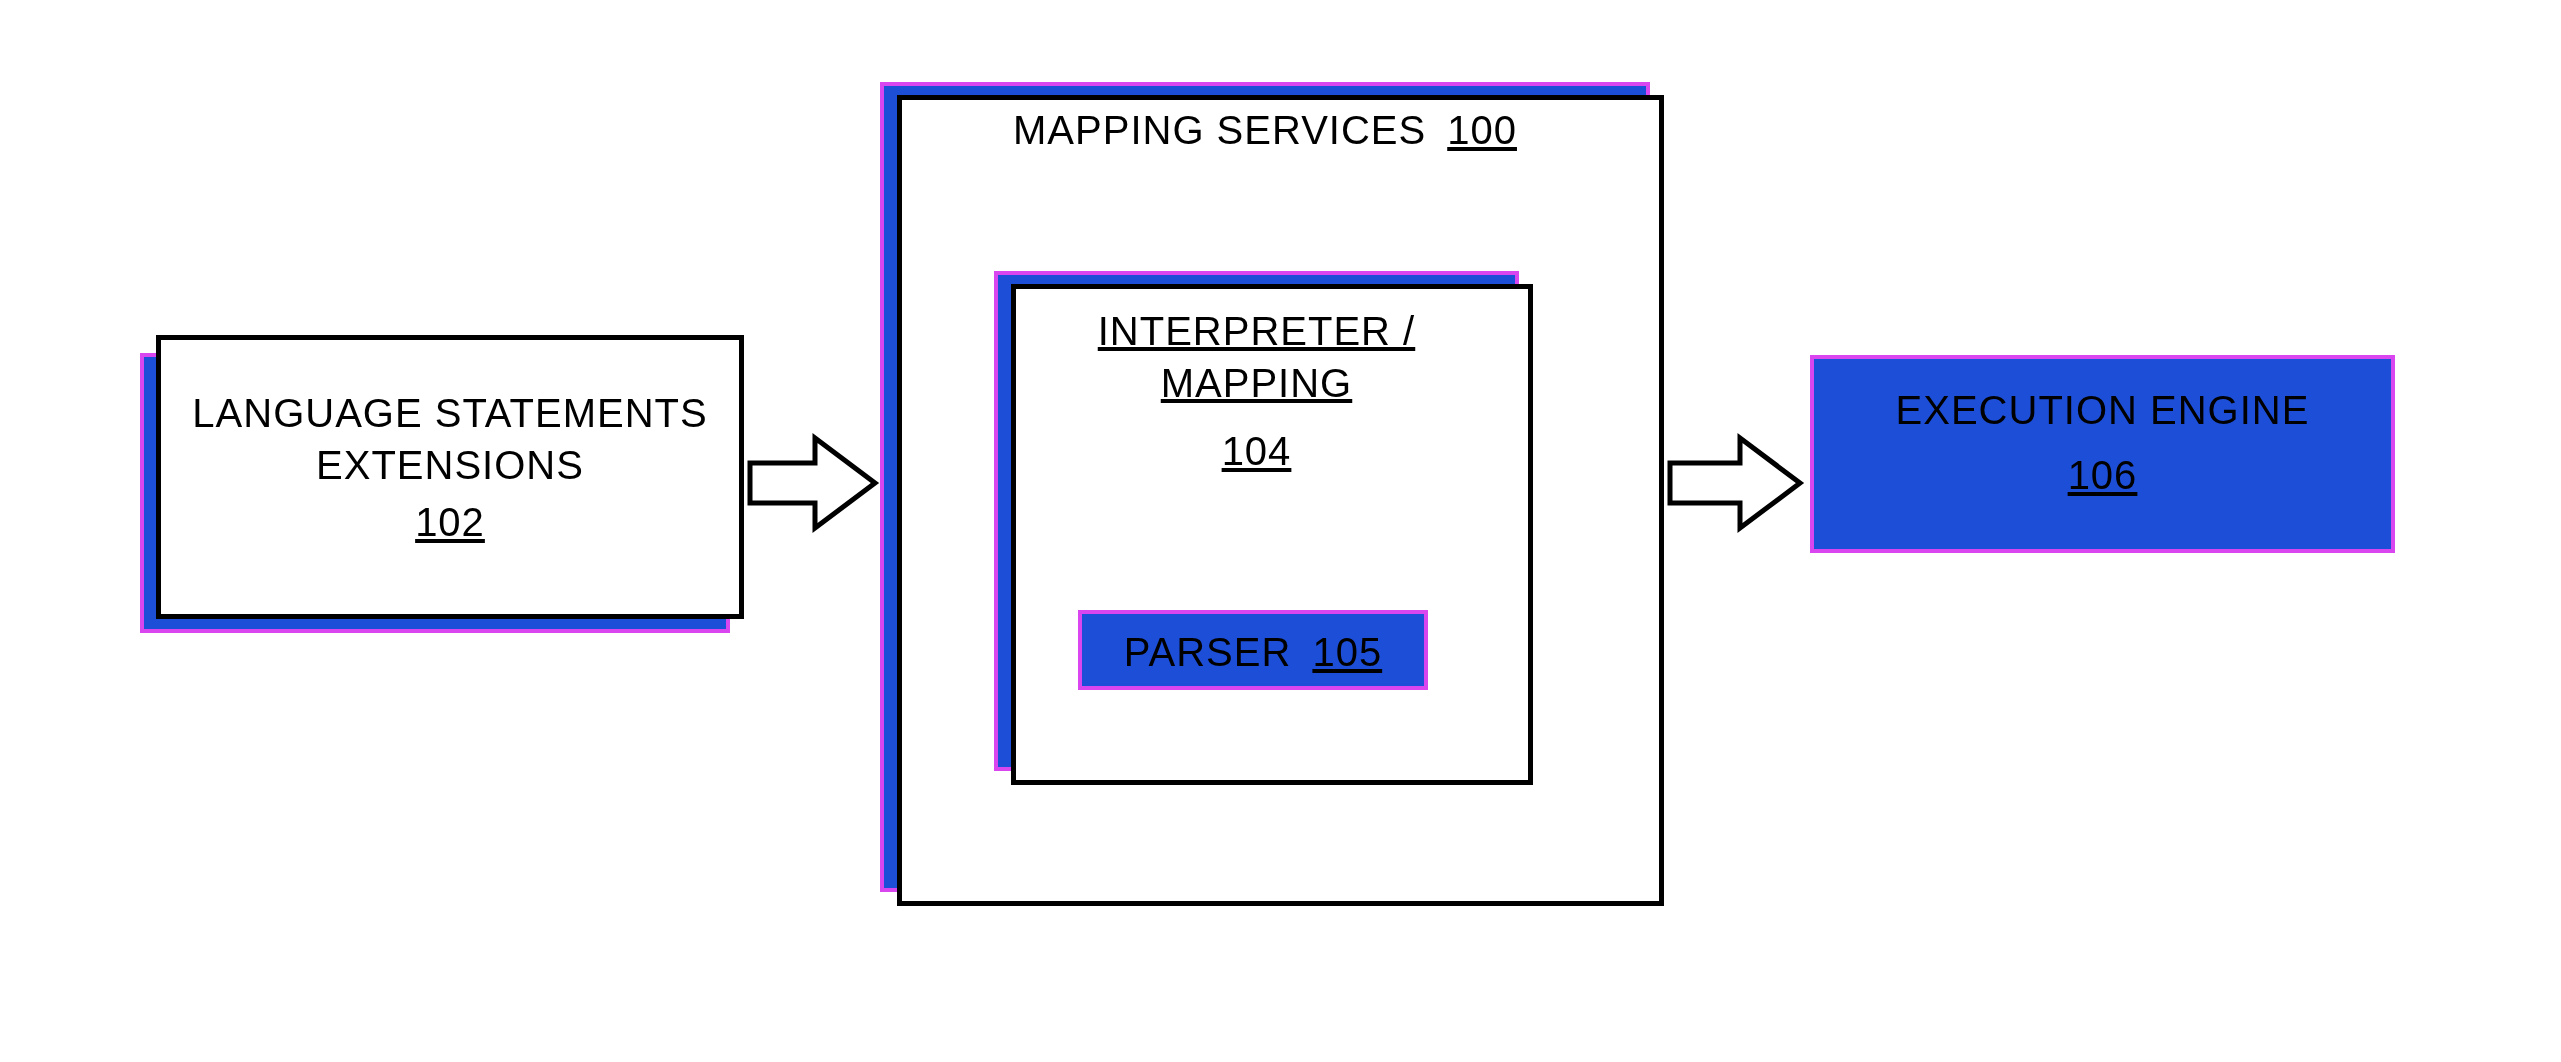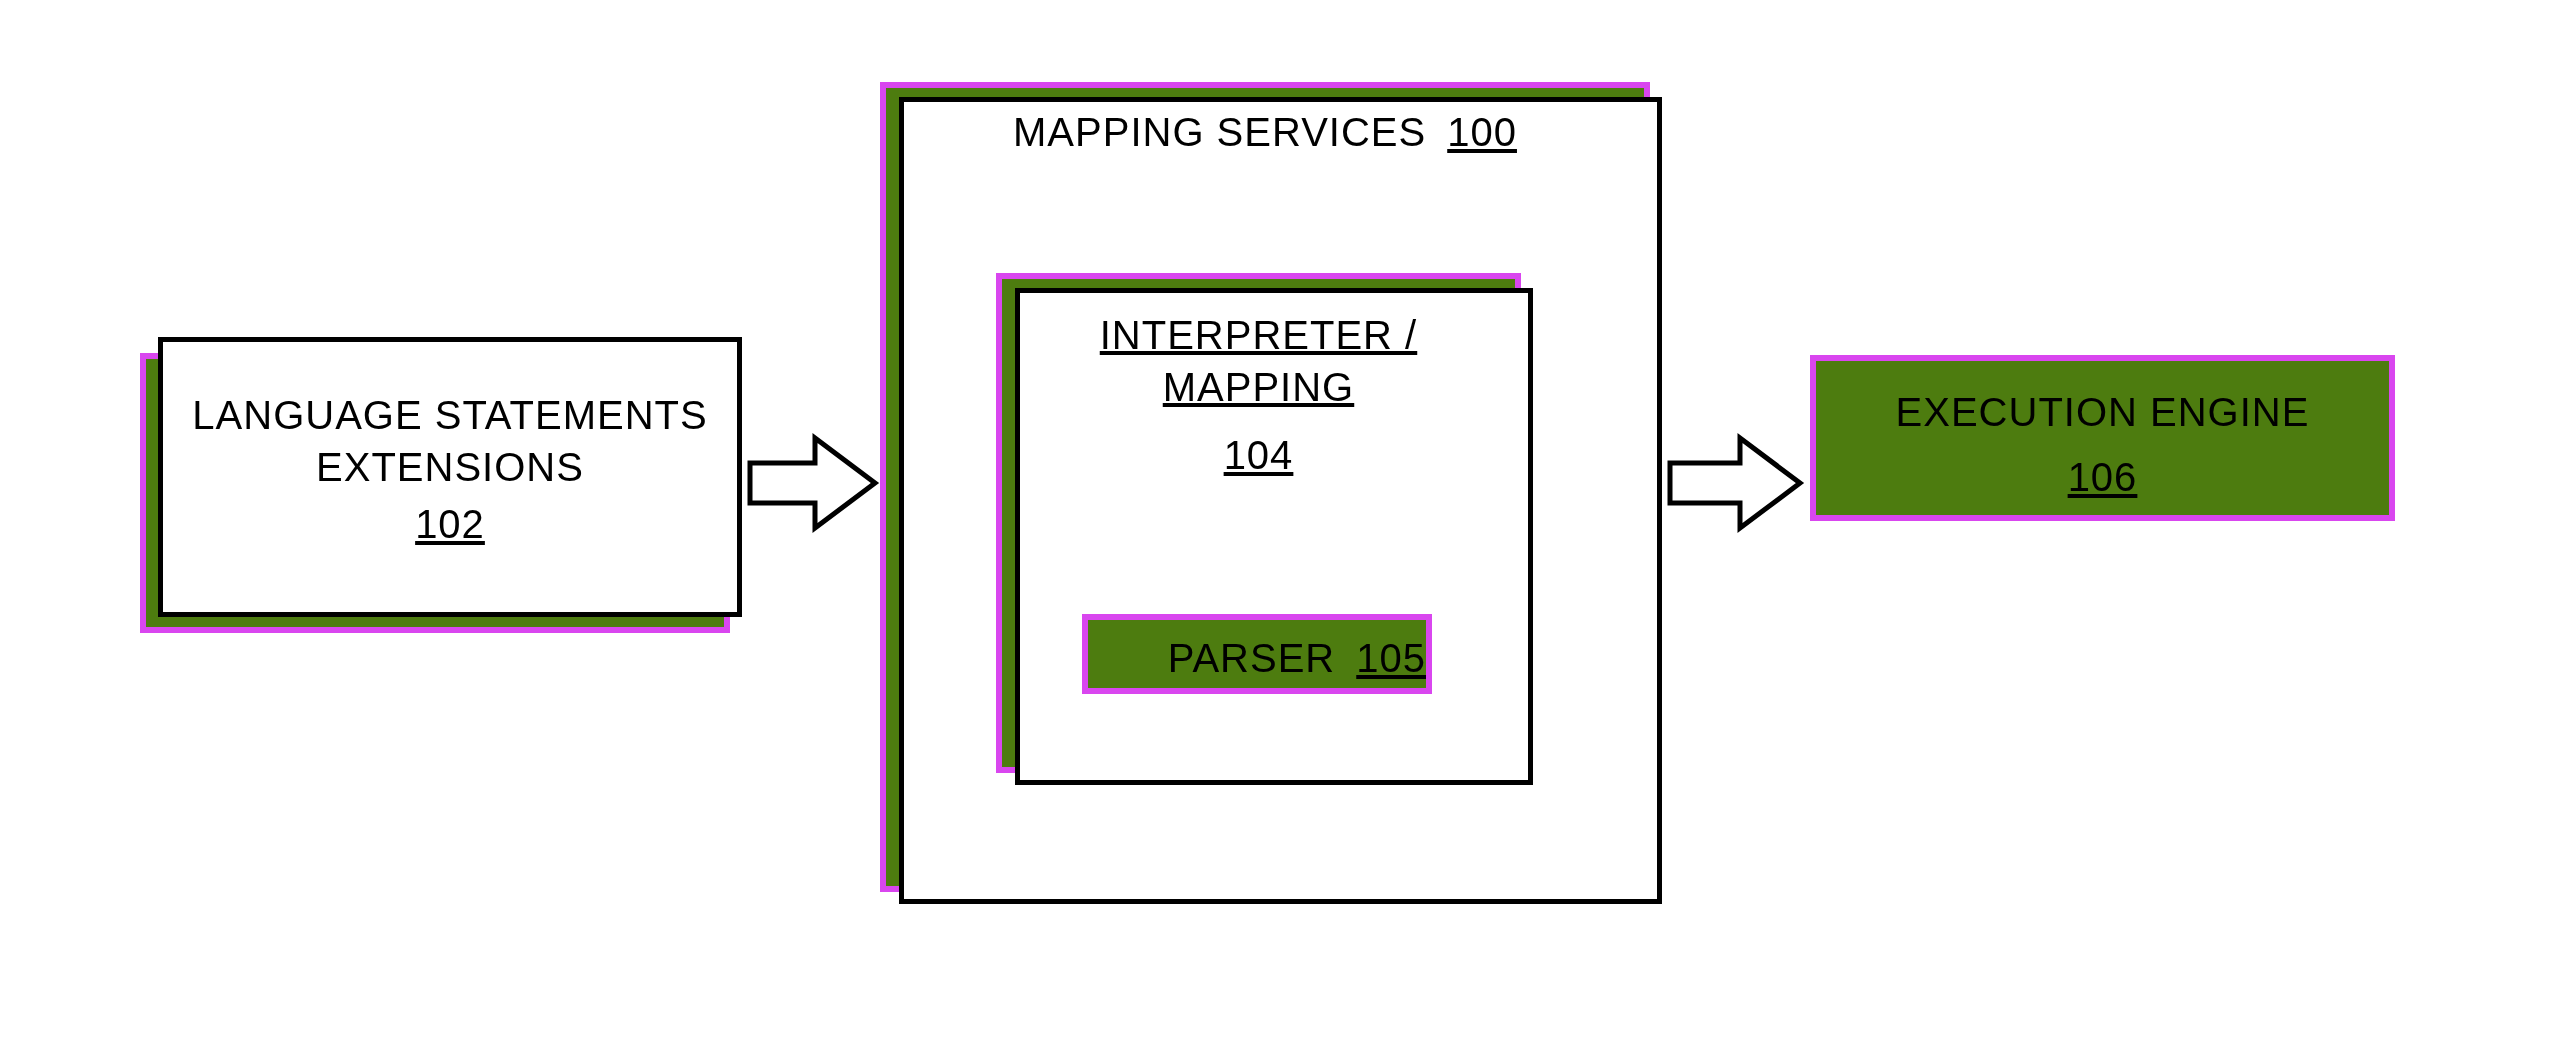--- a/index.html
+++ b/index.html
@@ -6,22 +6,22 @@
       margin: 0;
       padding: 0;
       font-family: Arial, Helvetica, sans-serif;
       background: #fff;
       width: 2561px;
       height: 1062px;
       position: relative;
     }
     .box {
       position: absolute;
-      border: 6px solid #d946ef;
-      background: #4d7c0f;
+      border: 4px solid #d946ef;
+      background: #1d4ed8;
       text-align: center;
       box-sizing: border-box;
     }
     .shadow-box::before {
       content: '';
       position: absolute;
       top: -22px;
       left: 12px;
       right: -18px;
       bottom: 10px;
@@ -88,33 +88,33 @@
   </div>
 
   <div class="box big-shadow" style="left:110px; top:185px; width:525px; height:500px;">
     <div style="padding-top:30px;text-decoration:underline;">
       <div class="label">INTERPRETER /</div>
       <div class="label">MAPPING</div>
       <div class="label ref" style="display:inline-block; margin-top:16px;">104</div>
     </div>
 
     <div class="box" style="left:80px; top:335px; width:350px; height:80px;">
-      <div style="padding-top:12px;text-align:right;">
+      <div style="padding-top:12px;">
         <span class="label">PARSER</span>
         <span class="label">&nbsp;</span>
         <span class="label ref">105</span>
       </div>
     </div>
   </div>
 </div>
 
 <div class="arrow" style="left:1665px; top:428px;">
   <svg width="145" height="110" viewBox="0 0 145 110">
     <path d="M 5 35 L 75 35 L 75 10 L 135 55 L 75 100 L 75 75 L 5 75 Z" fill="#fff" stroke="#000" stroke-width="5"></path>
   </svg>
 </div>
 
-<div class="box" style="left:1810px; top:355px; width:585px; height:166px;">
+<div class="box" style="left:1810px; top:355px; width:585px; height:198px;">
   <div style="padding-top:25px;">
     <div class="label">EXECUTION ENGINE</div>
     <div class="label ref" style="display:inline-block; margin-top:13px;">106</div>
   </div>
 </div>
 
 </body></html>

